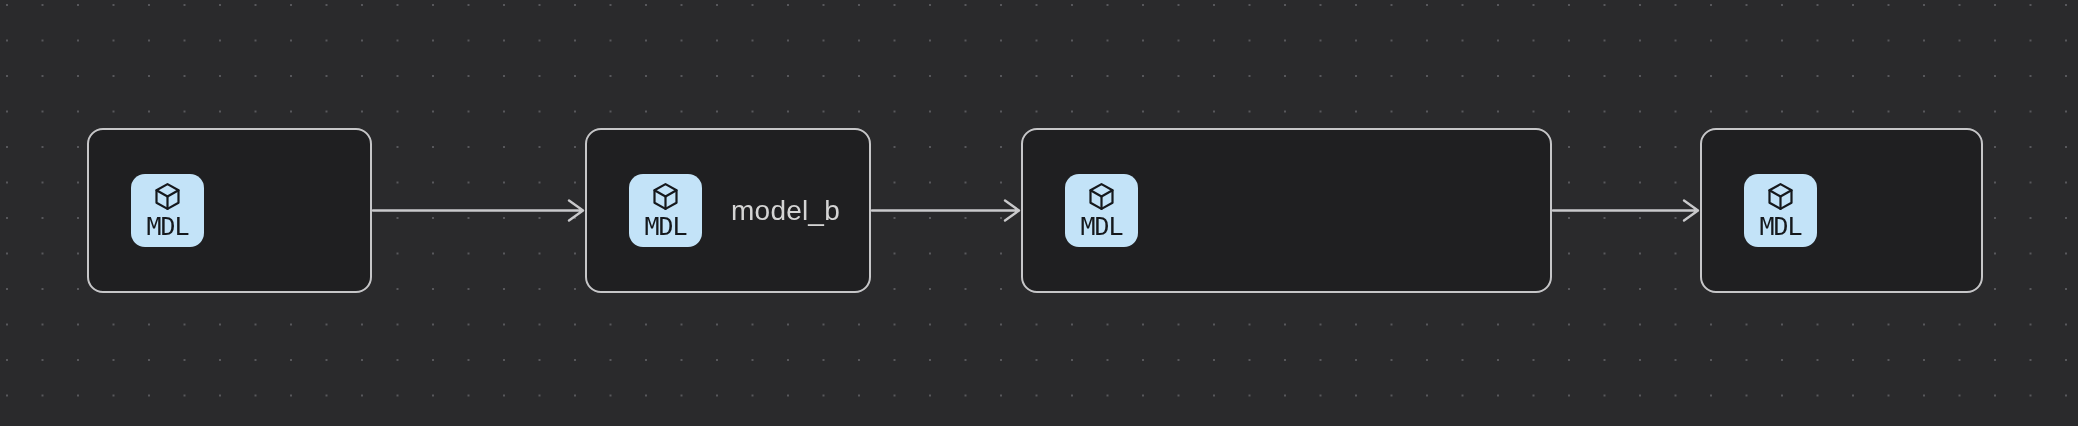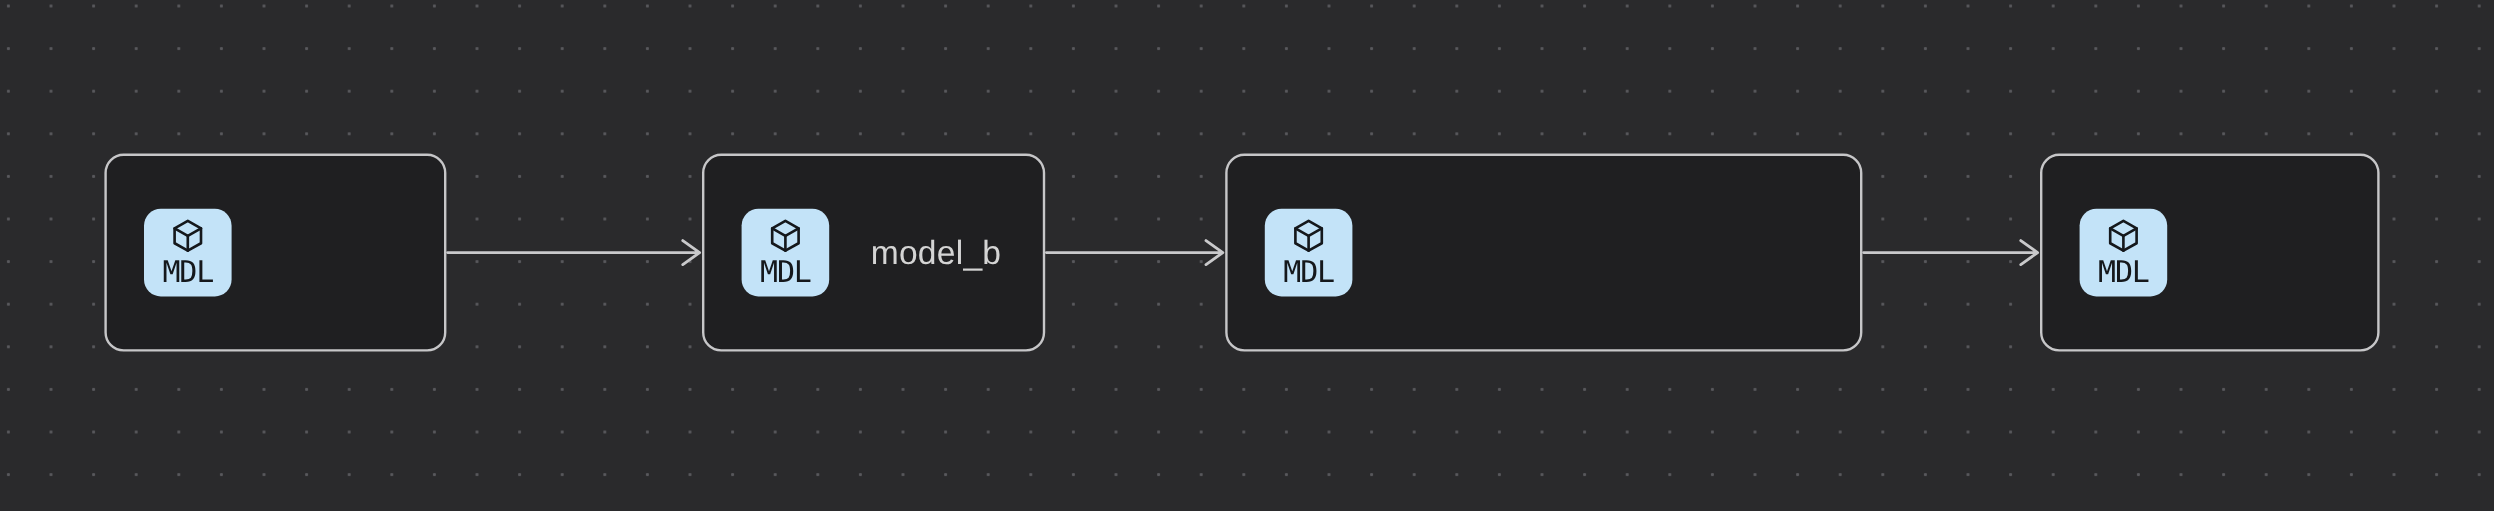--- a/index.html
+++ b/index.html
@@ -33,20 +33,21 @@
   }
   .node {
     position: absolute;
     box-sizing: border-box;
     background: #1f1f21;
     border: 2px solid #c6c6c8;
     border-radius: 16px;
     display: flex;
     align-items: center;
     cursor: pointer;
+    padding-left: 11px;
   }
   .badge {
     flex: none;
     width: 73px;
     height: 73px;
     margin-left: 31px;
     background: #c3e3f8;
     border-radius: 14px;
     display: flex;
     flex-direction: column;

